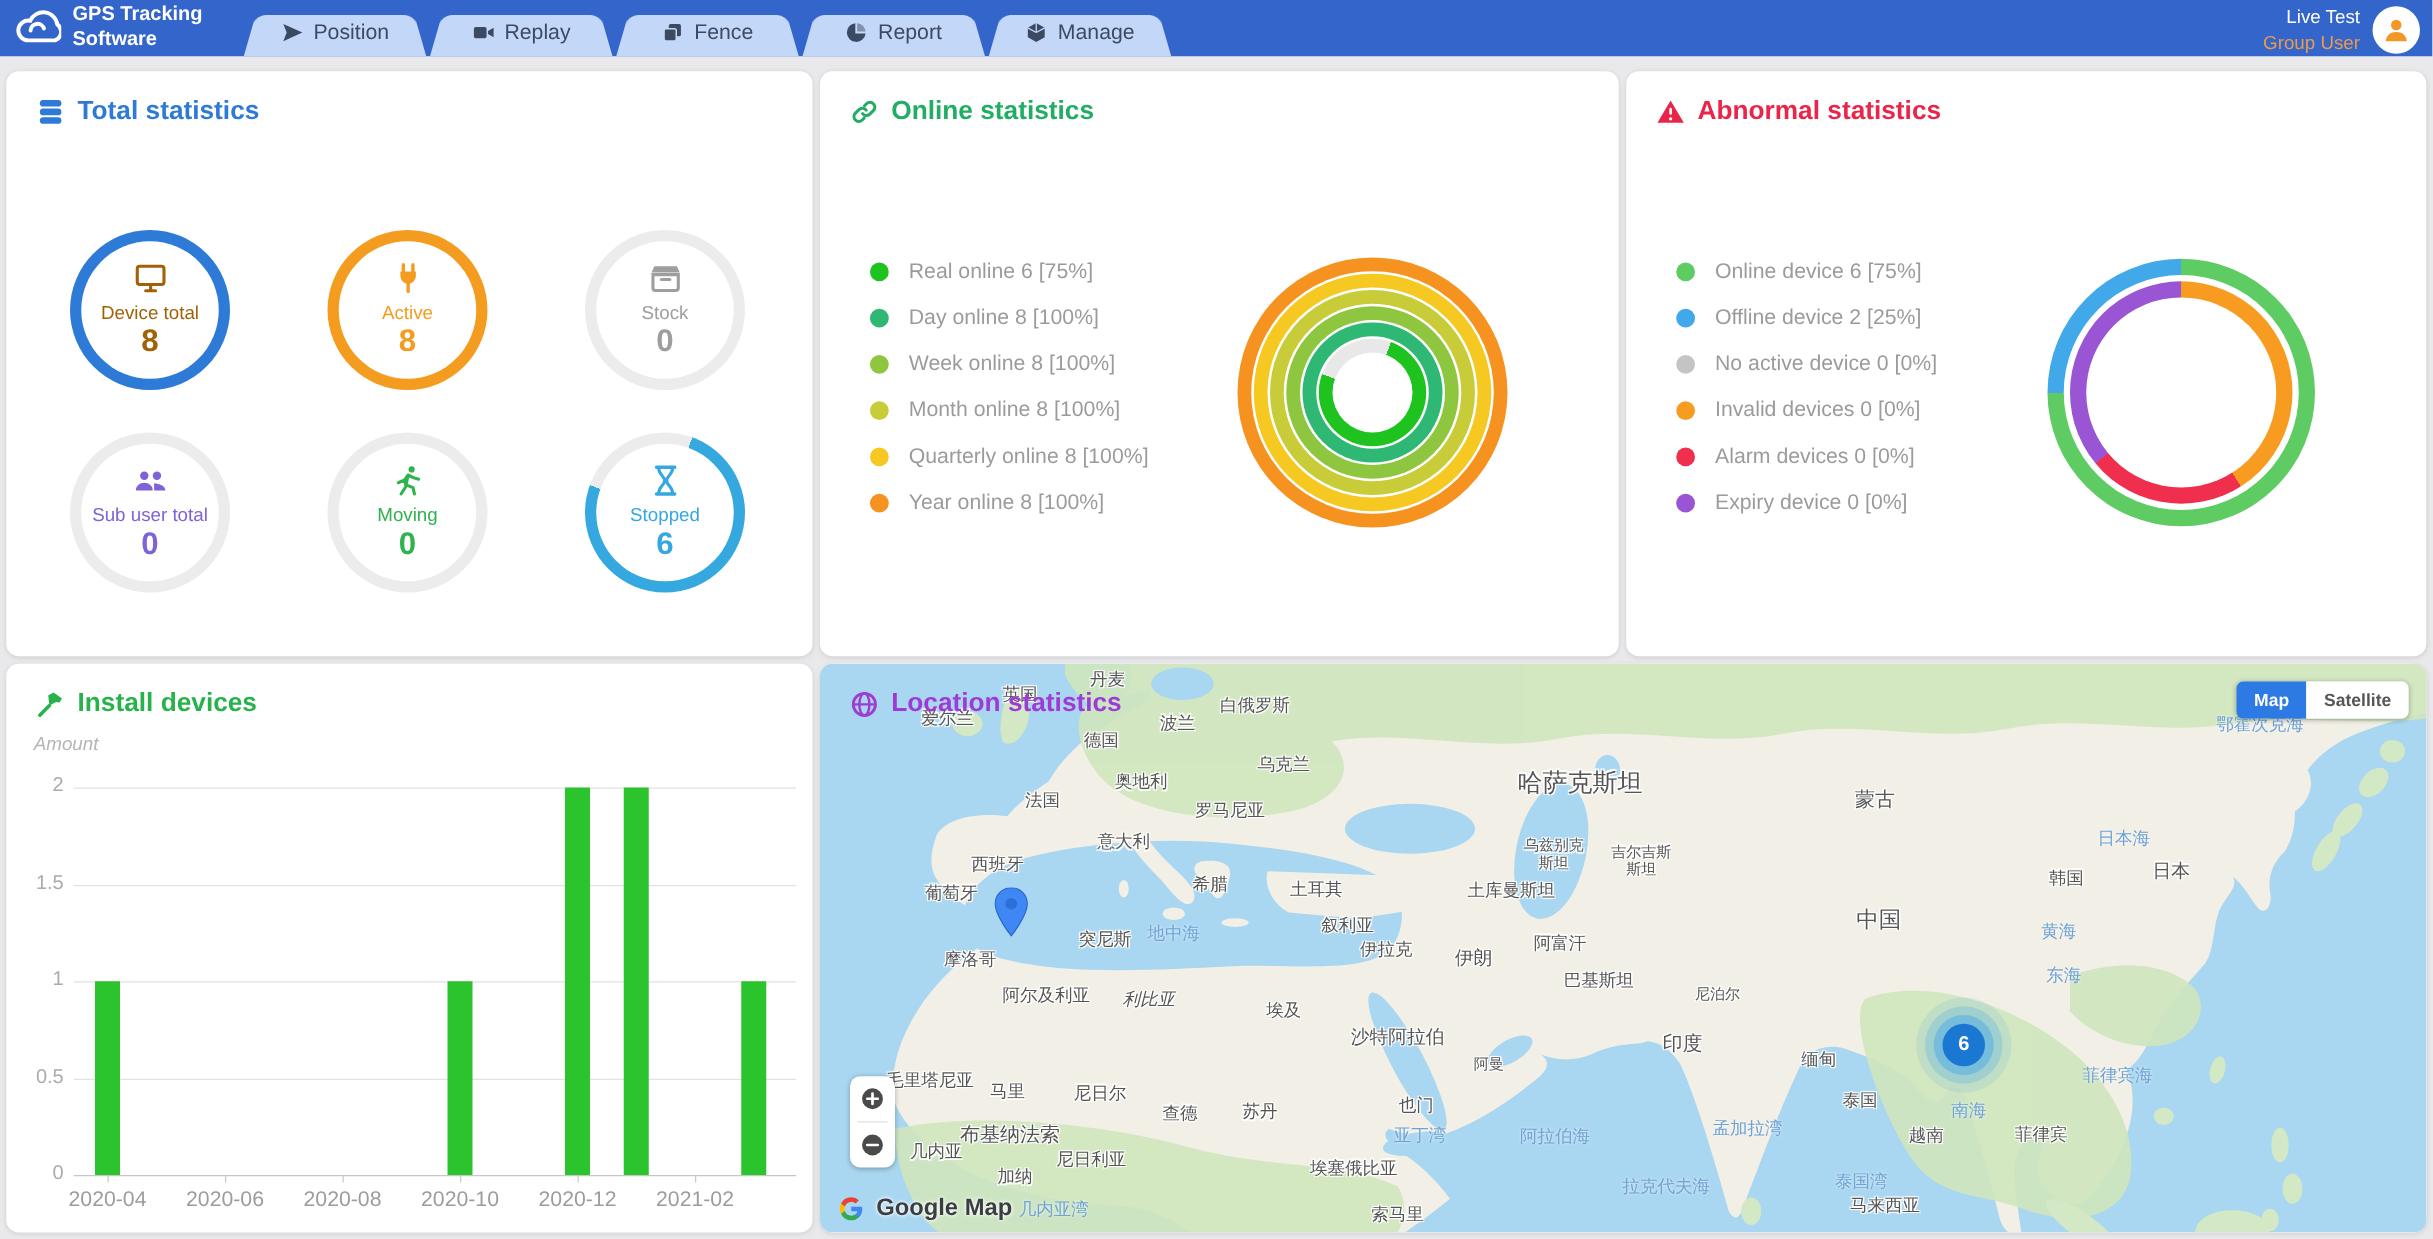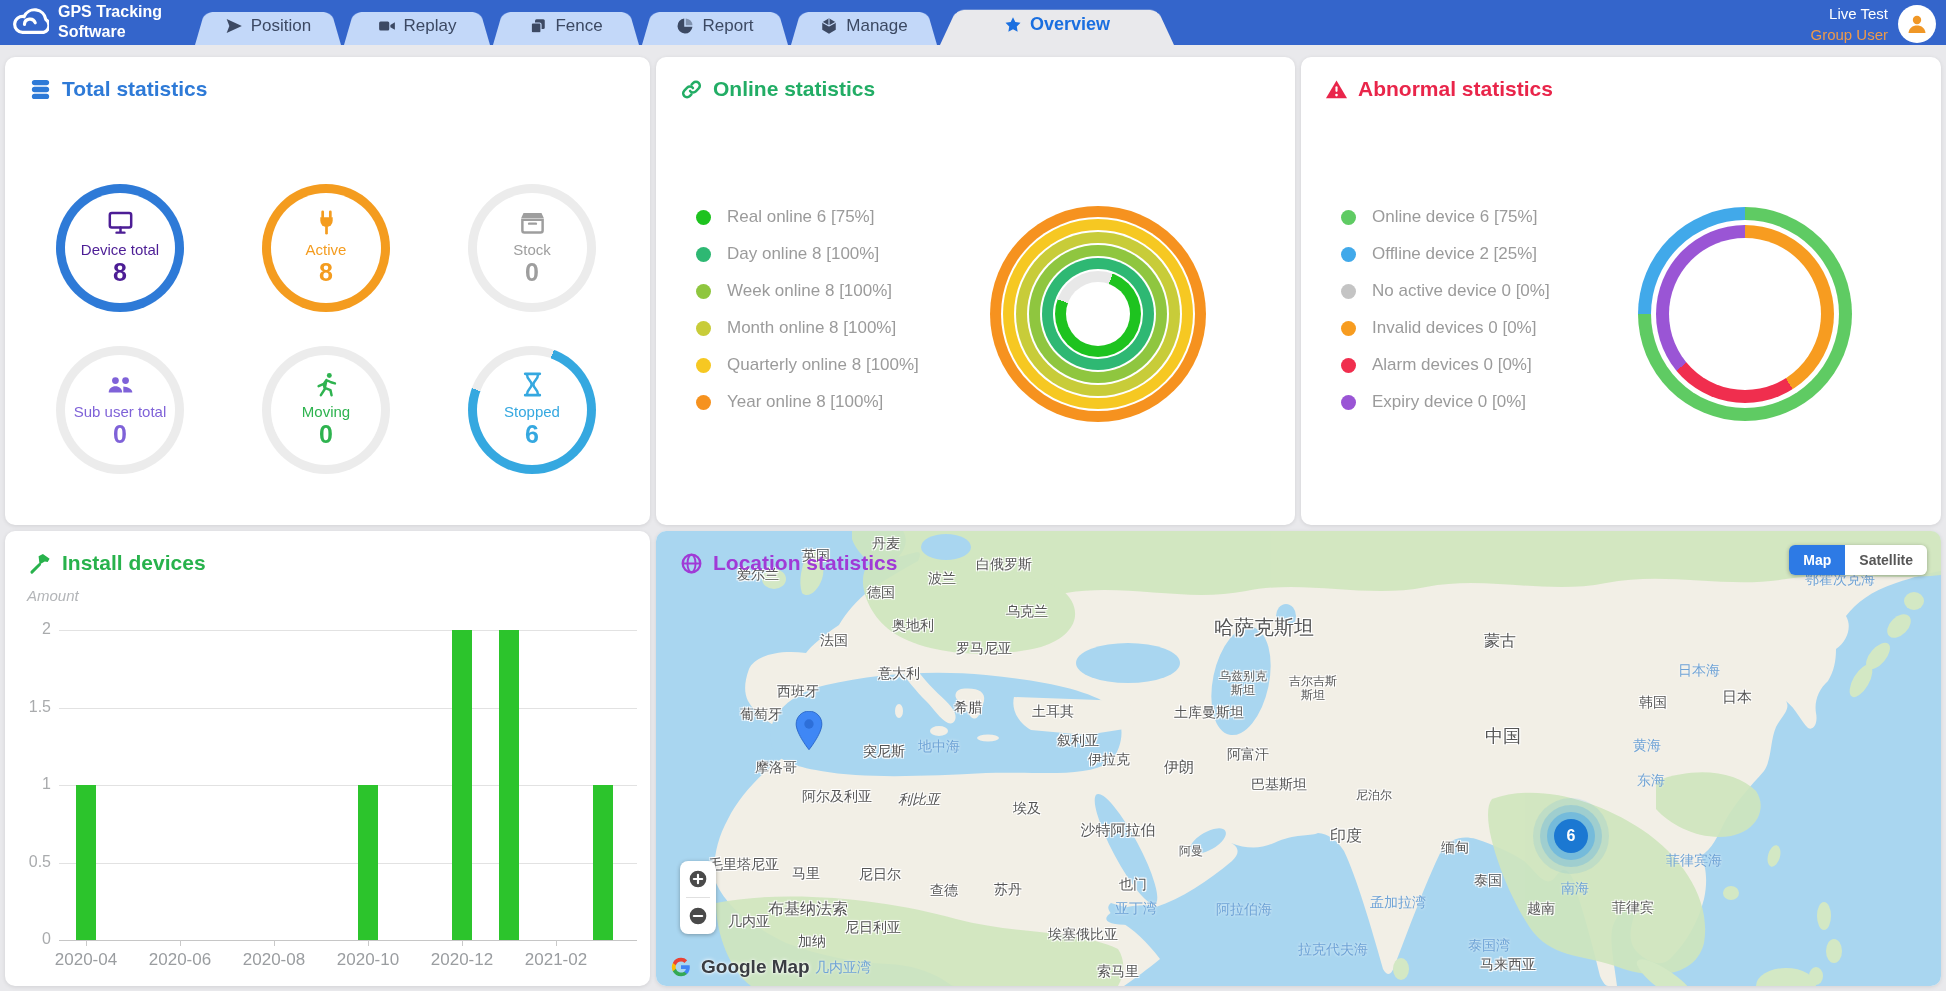--- a/index.html
+++ b/index.html
@@ -133,28 +133,20 @@
       </div>
       <div class="tab">
         <span class="tab-ic">
           <svg width="18" height="18" viewBox="0 0 24 24">
             <path d="M12 1.8 21 7v10l-9 5.2L3 17V7z" fill="currentColor"></path>
             <path d="M12 1.8V12m0 0L3 7m9 5 9-5" stroke="#c3d8f9" stroke-width="1.4" fill="none"></path>
           </svg>
         </span>
         <span class="tab-label">Manage</span>
       </div>
-      <div class="tab active">
-        <span class="tab-ic">
-          <svg width="18" height="18" viewBox="0 0 24 24">
-            <path d="M12 1.8l3.1 6.3 6.9 1-5 4.9 1.2 6.9L12 17.7l-6.2 3.2L7 14 2 9.1l6.9-1z" fill="currentColor"></path>
-          </svg>
-        </span>
-        <span class="tab-label">Overview</span>
-      </div>
     </nav>
   <div class="user">
     <div class="user-text">
       <div class="user-name">Live Test</div>
       <div class="user-role">Group User</div>
     </div>
     <div class="avatar" id="avatar-icon">
         <svg width="24" height="24" viewBox="0 0 24 24">
           <circle cx="12" cy="8" r="4.2" fill="currentColor"></circle>
           <path d="M3.5 21c.5-5 4-7.5 8.5-7.5s8 2.5 8.5 7.5z" fill="currentColor"></path>
@@ -170,21 +162,21 @@
           <rect x="3" y="2" width="18" height="5.6" rx="2.8" fill="currentColor"></rect>
           <rect x="3" y="9.2" width="18" height="5.6" rx="2.8" fill="currentColor"></rect>
           <rect x="3" y="16.4" width="18" height="5.6" rx="2.8" fill="currentColor"></rect>
         </svg>
       </span>
     <span class="ptitle-text">Total statistics</span>
   </div>
   <div id="stats-grid" style="position:absolute;left:0;top:58px;right:0;bottom:0;">
       <div class="stat" style="left: 51px; top: 69px;">
         <div class="stat-ring" style="background:#2e7ad7">
-     <div class="stat-in" style="color:#4c1d95">
+     <div class="stat-in" style="color:#a16207">
        <span><svg width="27" height="27" viewBox="0 0 24 24">
                 <rect x="2.5" y="3.5" width="19" height="13" rx="1.8" fill="none" stroke="currentColor" stroke-width="2.2"></rect>
                 <path d="M8.5 21h7M12 16.5V21" stroke="currentColor" stroke-width="2.2" stroke-linecap="round"></path>
               </svg></span>
        <div class="stat-label">Device total</div>
        <div class="stat-value">8</div>
      </div>
         </div>
       </div>
       <div class="stat" style="left: 257px; top: 69px;">
@@ -557,21 +549,21 @@
       <span class="map-label water" style="left: 833px; top: 414px;">泰国湾</span>
       <span class="map-label" style="left: 885px; top: 377px;">越南</span>
       <span class="map-label" style="left: 852px; top: 433px;">马来西亚</span>
       <span class="map-label" style="left: 844px; top: 110px; font-size: 16px;">蒙古</span>
       <span class="map-label" style="left: 847px; top: 205px; font-size: 18px;">中国</span>
       <span class="map-label water" style="left: 991px; top: 214px;">黄海</span>
       <span class="map-label" style="left: 997px; top: 171px;">韩国</span>
       <span class="map-label" style="left: 1081px; top: 166px; font-size: 15px;">日本</span>
       <span class="map-label water" style="left: 1043px; top: 139px;">日本海</span>
       <span class="map-label water" style="left: 995px; top: 249px;">东海</span>
-      <span class="map-label water" style="left: 1152px; top: 48px; margin-left: 32px;">鄂霍次克海</span>
+      <span class="map-label water" style="left: 1152px; top: 48px;">鄂霍次克海</span>
       <span class="map-label water" style="left: 1038px; top: 329px;">菲律宾海</span>
       <span class="map-label" style="left: 977px; top: 376px;">菲律宾</span>
       <span class="map-label water" style="left: 919px; top: 357px;">南海</span>
       <div class="pin" style="left: 153px; top: 224px;"><svg width="28" height="40" viewBox="0 0 24 34">
     <path d="M12 0C5.9 0 1 4.9 1 11c0 8.3 11 22 11 22s11-13.7 11-22C23 4.9 18.1 0 12 0z" fill="#3f87f5" stroke="#2a66c8" stroke-width="0.8"></path>
     <circle cx="12" cy="11" r="4" fill="#2d6fd9"></circle>
         </svg></div>
       <div class="cluster" style="left: 915px; top: 305px;">6</div>
     </div>
 </section>

